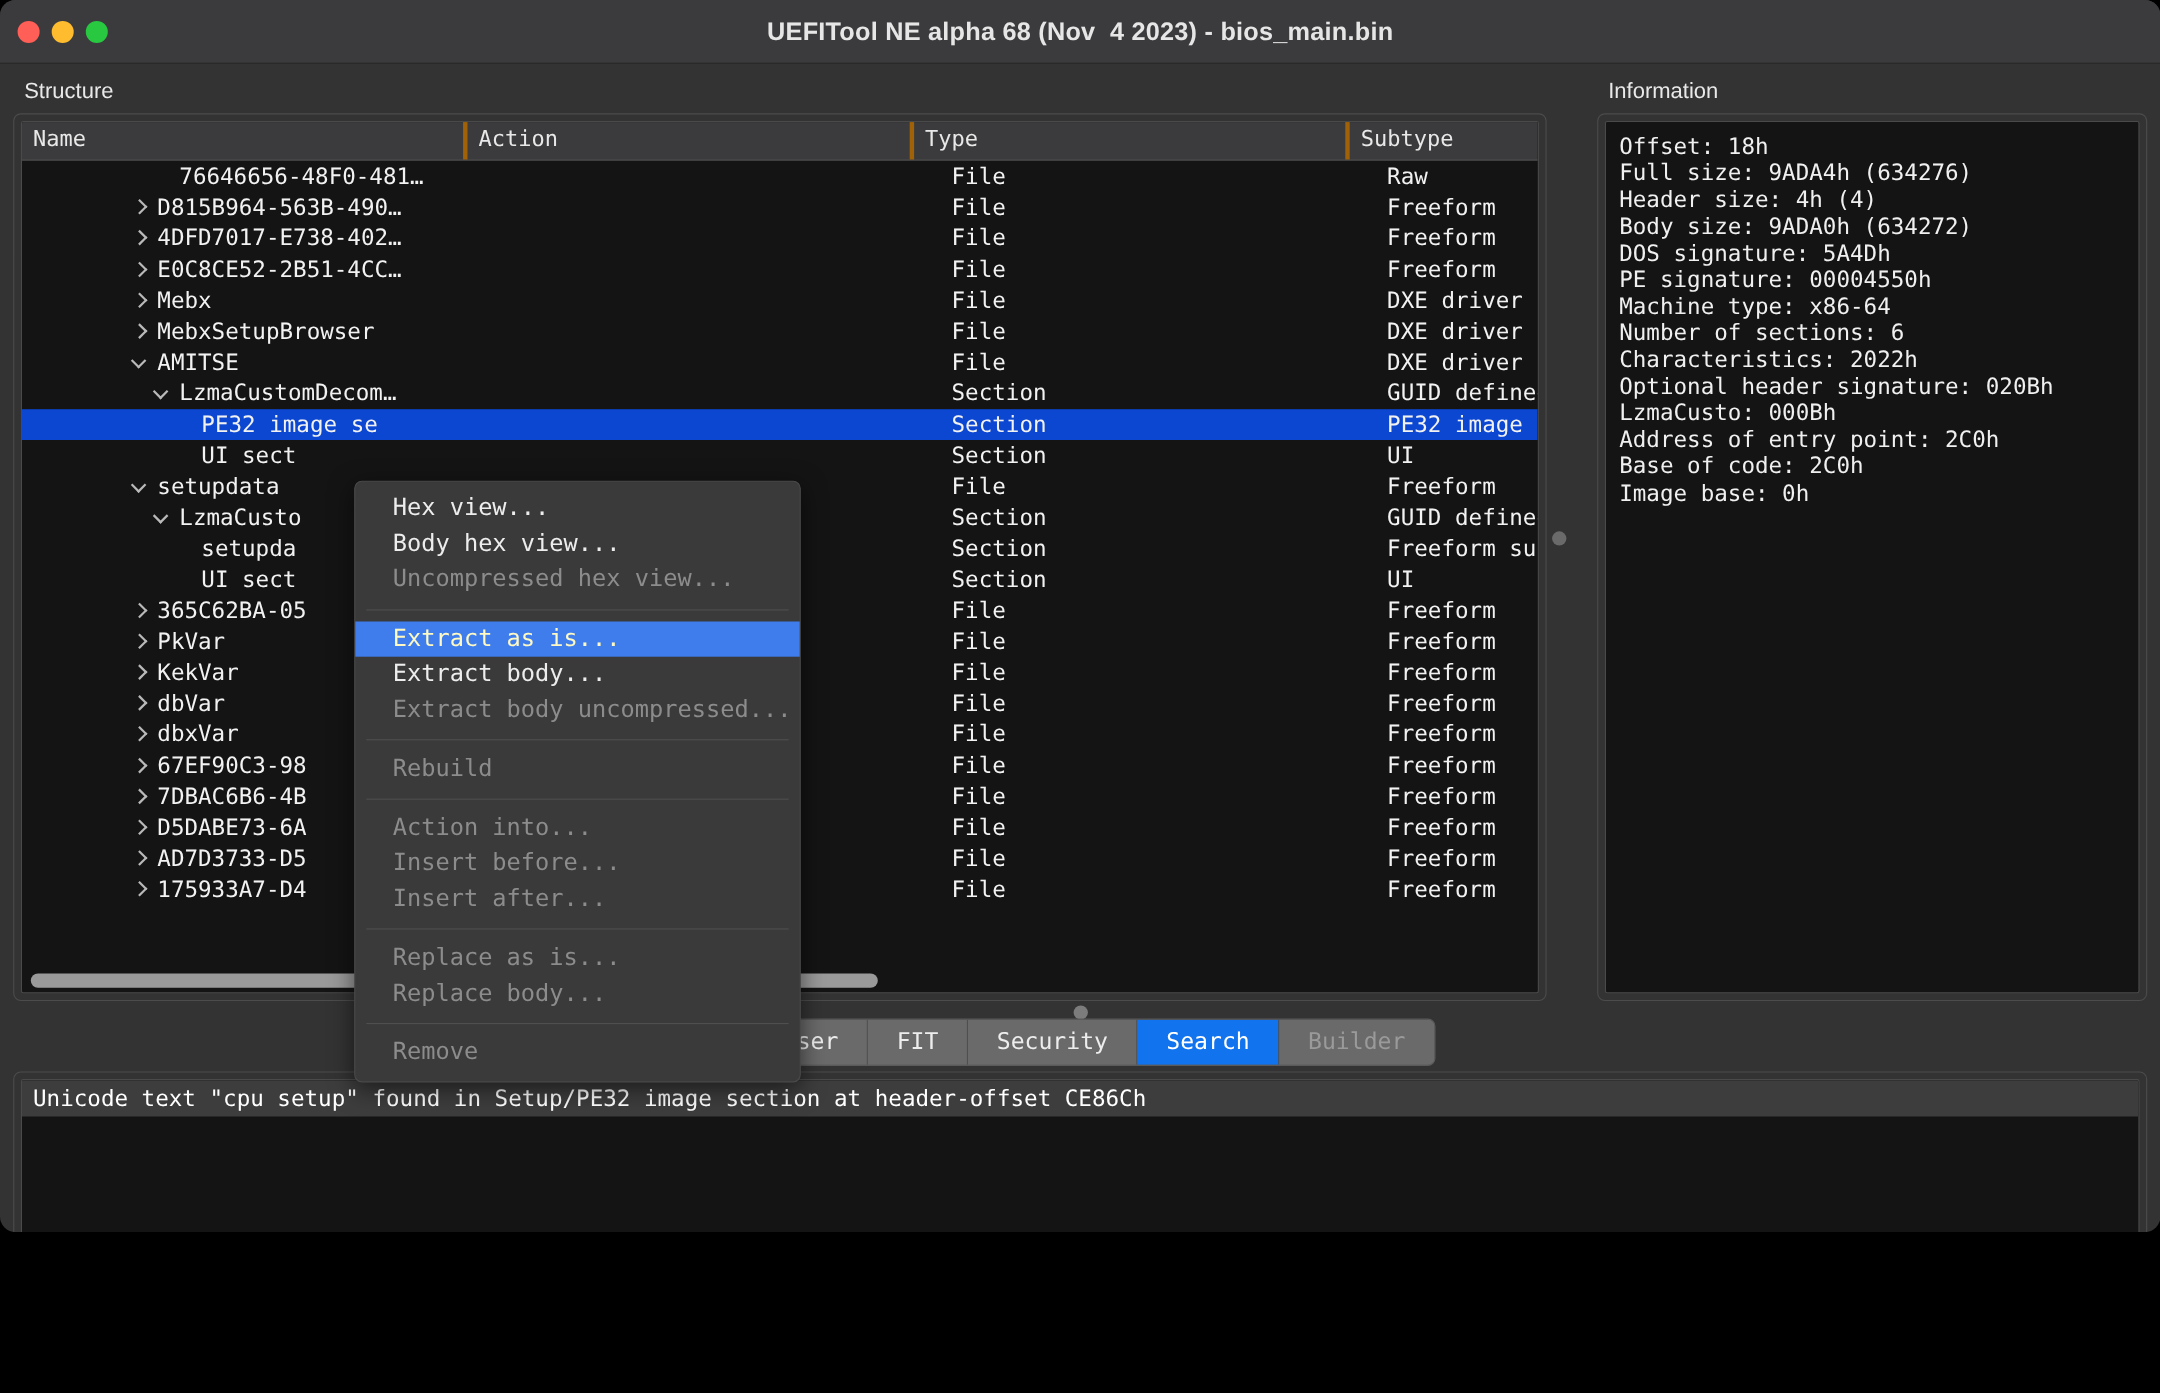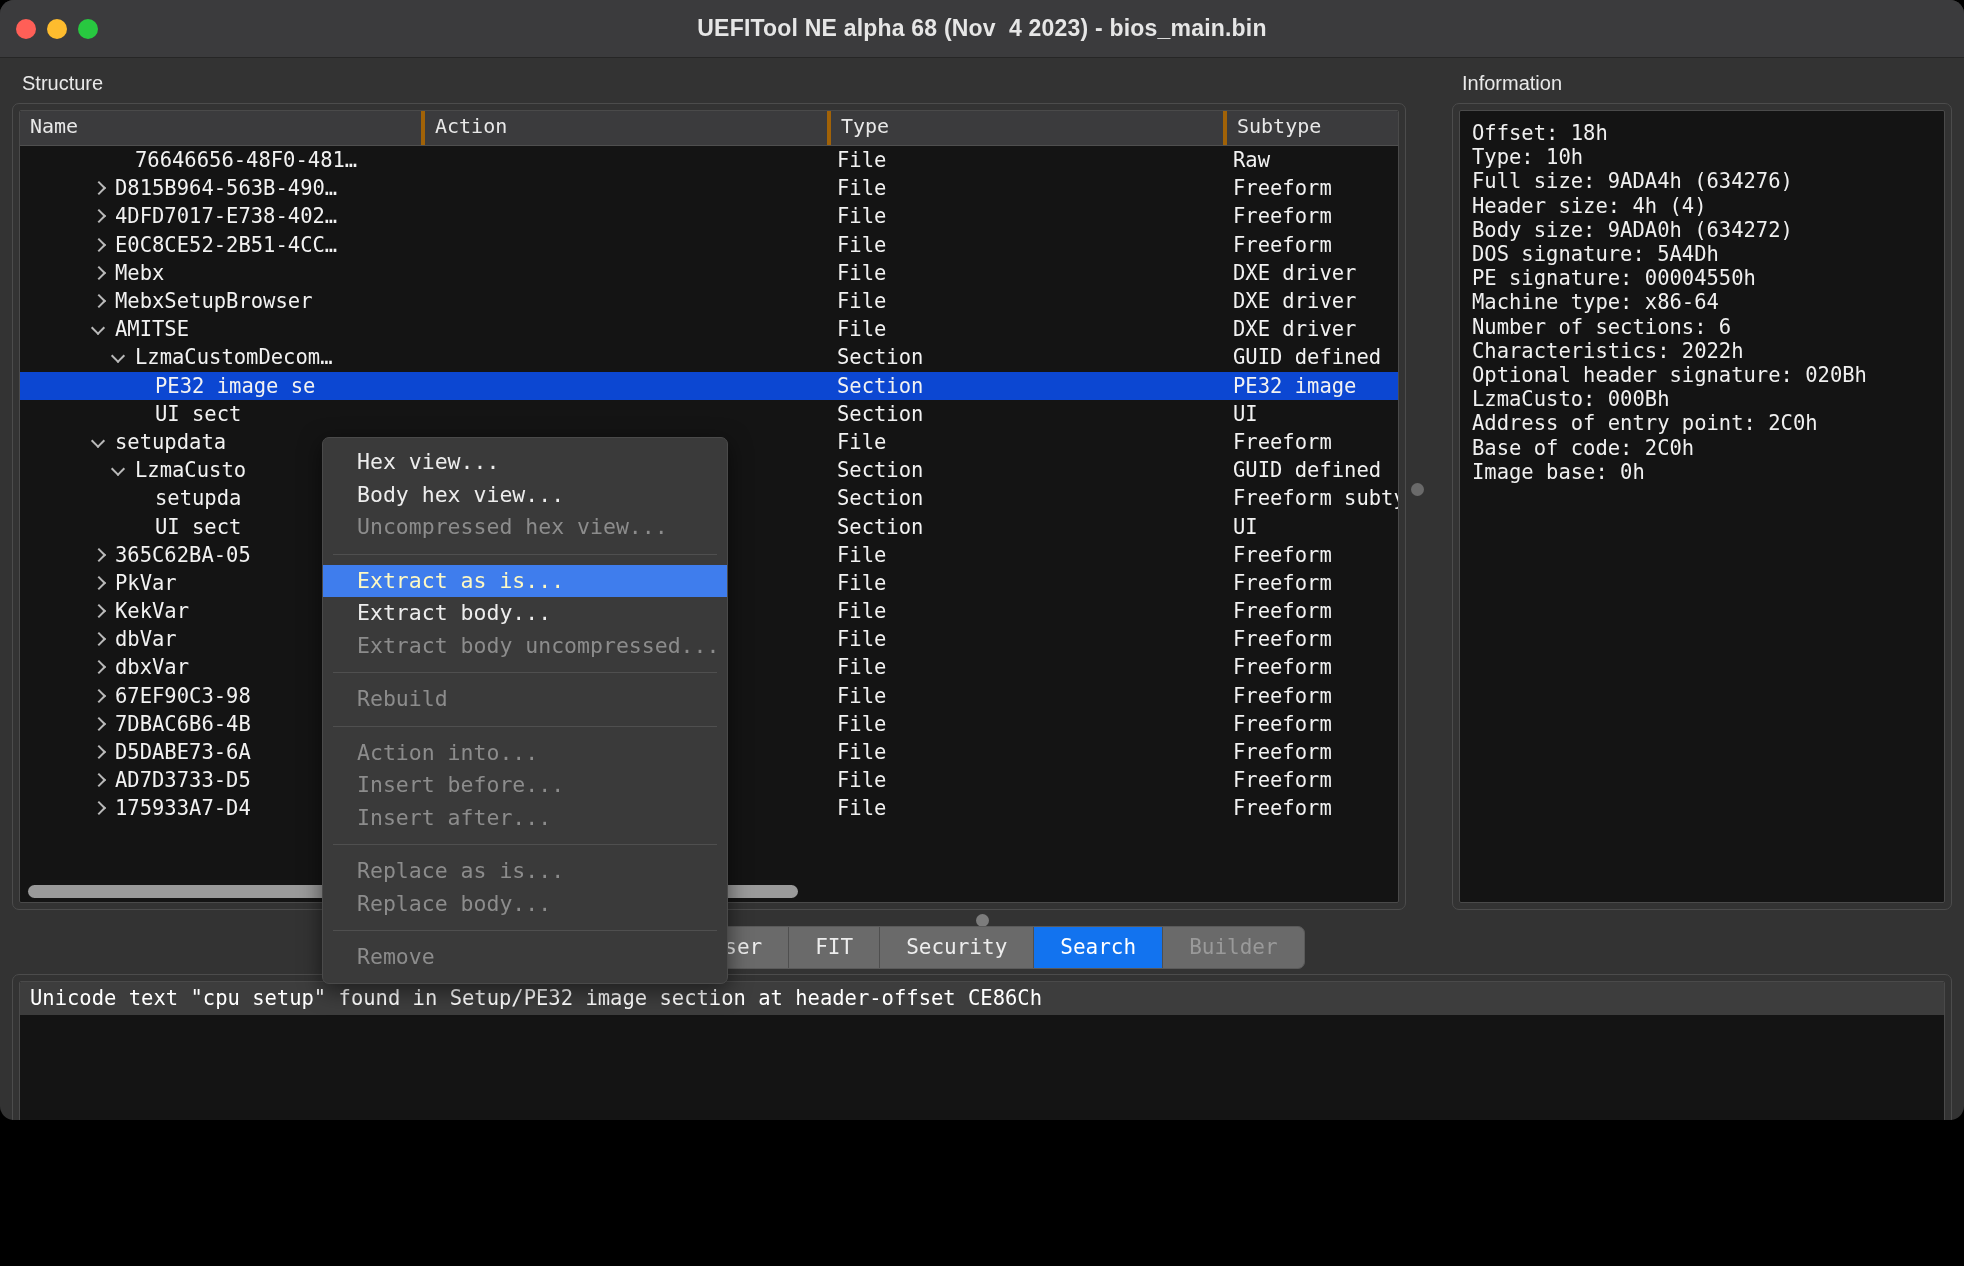--- a/index.html
+++ b/index.html
@@ -58,21 +58,21 @@
   .col-type{width:396px;min-width:396px;}
   .col-sub{width:198px;min-width:198px;flex:1;}
   .tbody{flex:1;overflow:hidden;position:relative;}
   .trow{display:flex;height:28.2px;align-items:center;white-space:nowrap;}
   .trow.sel{background:#0c47d2;}
   .cell{
     font-family:"DejaVu Sans Mono","Liberation Mono",monospace;
     font-size:20.5px;color:#f2f2f2;box-sizing:border-box;overflow:hidden;
     white-space:nowrap;padding-left:10px;
   }
-  .c-name{width:401px;min-width:401px;display:flex;align-items:center;padding-left:0;}
+  .c-name{width:401px;min-width:401px;display:flex;align-items:center;padding-left:0;margin-left:28px;}
   .c-action{width:406px;min-width:406px;}
   .c-type{width:396px;min-width:396px;}
   .c-sub{width:198px;min-width:198px;flex:1;}
   .arrow{
     width:18px;min-width:18px;height:18px;margin-right:7px;position:relative;display:inline-block;
   }
   .arrow::before{
     content:"";position:absolute;left:4px;top:4px;width:8px;height:8px;
     border-right:2.4px solid #b9b9b9;border-bottom:2.4px solid #b9b9b9;
     transform:rotate(-45deg);
@@ -414,21 +414,20 @@
 
       <div class="vsplit">
         <div class="dot"></div>
       </div>
 
       <div class="panel" style="width:500px;min-width:500px;padding-left:24px;">
         <div class="panel-label">Information</div>
         <div class="groupbox">
           <div class="infobox" id="info-box">
               <div class="infoline">Offset: 18h</div>
-              <div class="infoline">Type: 10h</div>
               <div class="infoline">Full size: 9ADA4h (634276)</div>
               <div class="infoline">Header size: 4h (4)</div>
               <div class="infoline">Body size: 9ADA0h (634272)</div>
               <div class="infoline">DOS signature: 5A4Dh</div>
               <div class="infoline">PE signature: 00004550h</div>
               <div class="infoline">Machine type: x86-64</div>
               <div class="infoline">Number of sections: 6</div>
               <div class="infoline">Characteristics: 2022h</div>
               <div class="infoline">Optional header signature: 020Bh</div>
               <div class="infoline">LzmaCusto: 000Bh</div>

